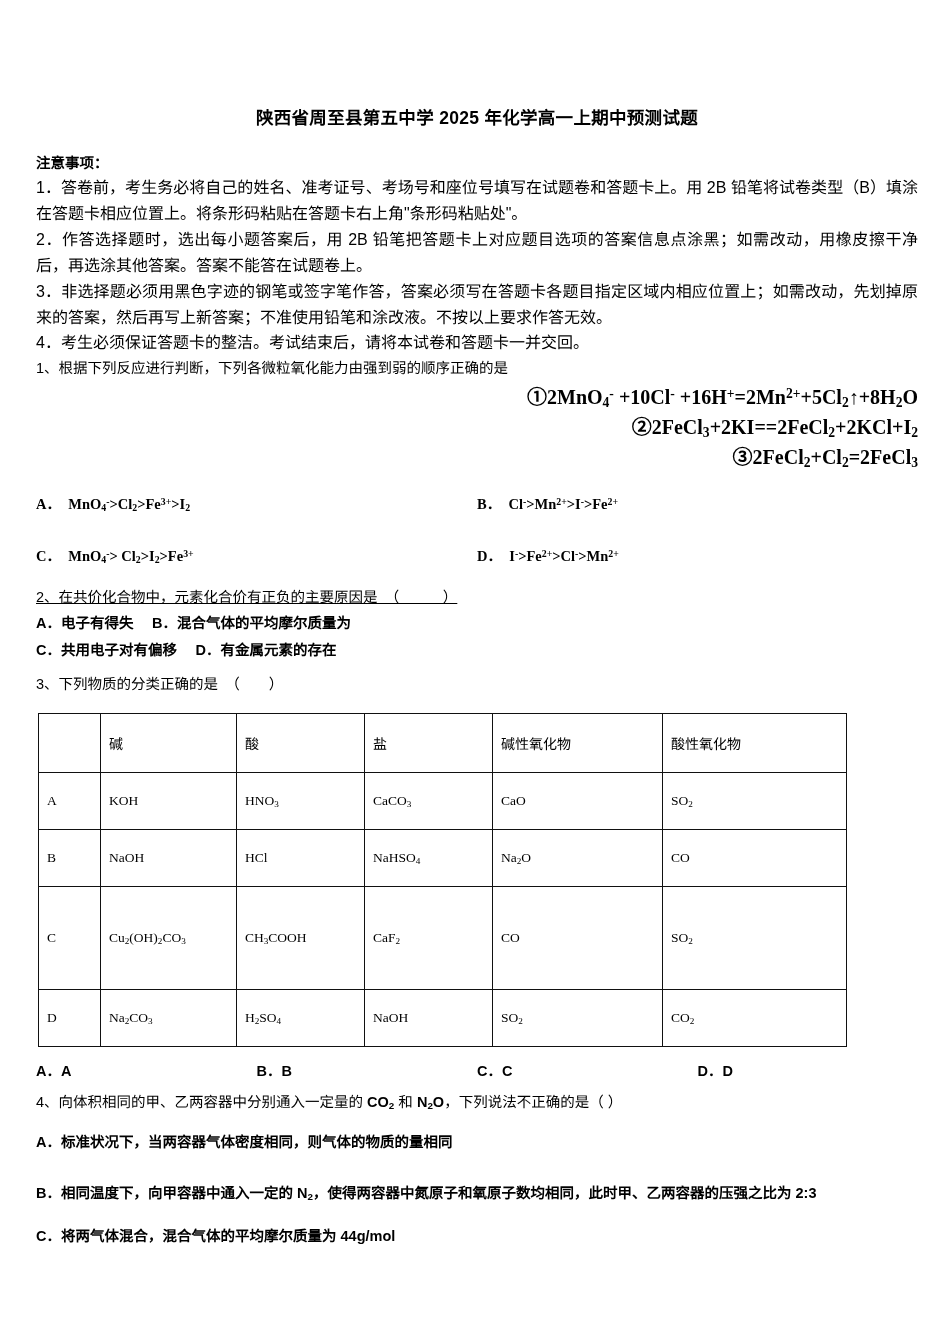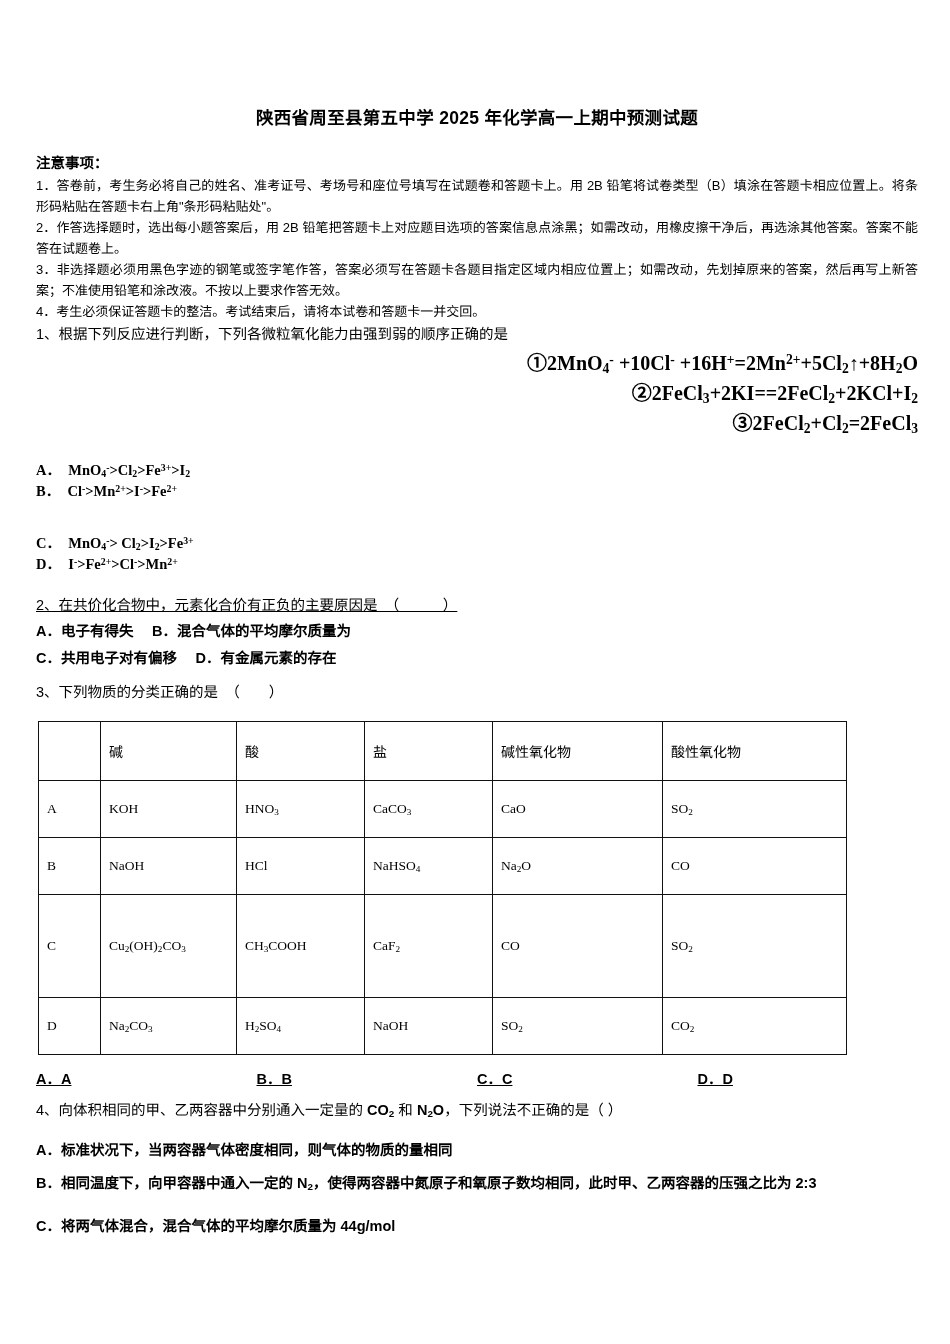--- a/index.html
+++ b/index.html
@@ -30,21 +30,21 @@
     margin: 0 0 22px 0;
     font-family: "Liberation Sans", "DejaVu Sans", sans-serif;
   }
   .notes-heading {
     font-weight: bold;
     font-size: 14.5px;
     margin: 0 0 3px 0;
     font-family: "Liberation Sans", "DejaVu Sans", sans-serif;
   }
   .note-line {
-    font-size: 13px;
+    font-size: 16px;
     line-height: 1.62;
     font-family: "Liberation Sans", "DejaVu Sans", sans-serif;
     text-align: justify;
   }
   .section-heading {
     font-size: 14.5px;
     line-height: 1.7;
     margin-top: 24px;
     font-family: "Liberation Sans", "DejaVu Sans", sans-serif;
   }
@@ -62,21 +62,21 @@
     font-size: 20px;
     line-height: 1.5;
     font-family: "Liberation Serif", "DejaVu Serif", serif;
     text-align: right;
   }
   .opt-row {
     display: flex;
     margin-top: 31px;
     font-size: 14.5px;
   }
-  .opt-row.bold { font-weight: bold; flex-direction: column; }
+  .opt-row.bold { font-weight: bold; }
   .opt-col {
     box-sizing: border-box;
     padding-right: 8px;
   }
   .opt-col.w-half { width: 50%; }
   .opt-line {
     font-size: 14.5px;
     line-height: 1.85;
     font-weight: bold;
     font-family: "Liberation Sans", "DejaVu Sans", sans-serif;
@@ -114,21 +114,21 @@
   tr.row-tall td { height: 84px; }
   tr.row-std td { height: 38px; }
   tr.row-head td { height: 40px; }
   .ans-row {
     display: flex;
     margin-top: 12px;
     font-weight: bold;
     font-size: 14.5px;
     font-family: "Liberation Sans", "DejaVu Sans", sans-serif;
   }
-  .ans-row .cell { width: 25%; text-decoration: underline; }
+  .ans-row .cell { width: 25%; }
   .mt-10 { margin-top: 10px; text-decoration: underline; }
 </style>
 </head>
 <body>
 
 <div class="page">
 
   <h1 class="doc-title">陕西省周至县第五中学 2025 年化学高一上期中预测试题</h1>
 
   <div class="notes-heading">注意事项：</div>
@@ -238,19 +238,19 @@
     <div class="cell">C．C</div>
     <div class="cell">D．D</div>
   </div>
 
   <div class="q-stem-serif" style="margin-top:10px;font-family:'Liberation Sans','DejaVu Sans',sans-serif;">
     4、向体积相同的甲、乙两容器中分别通入一定量的 <b>CO<sub>2</sub></b> 和 <b>N<sub>2</sub>O</b>，下列说法不正确的是（ ）
   </div>
 
   <div class="opt-line" style="margin-top:14px;">A．标准状况下，当两容器气体密度相同，则气体的物质的量相同</div>
 
-  <div class="opt-line" style="margin-top:4px;line-height:2.1;">
+  <div class="opt-line" style="margin-top:22px;line-height:2.1;">
     B．相同温度下，向甲容器中通入一定的 N<sub>2</sub>，使得两容器中氮原子和氧原子数均相同，此时甲、乙两容器的压强之比为 2:3
   </div>
 
   <div class="opt-line" style="margin-top:14px;">C．将两气体混合，混合气体的平均摩尔质量为 44g/mol</div>
 
 </div>
 
 </body></html>

